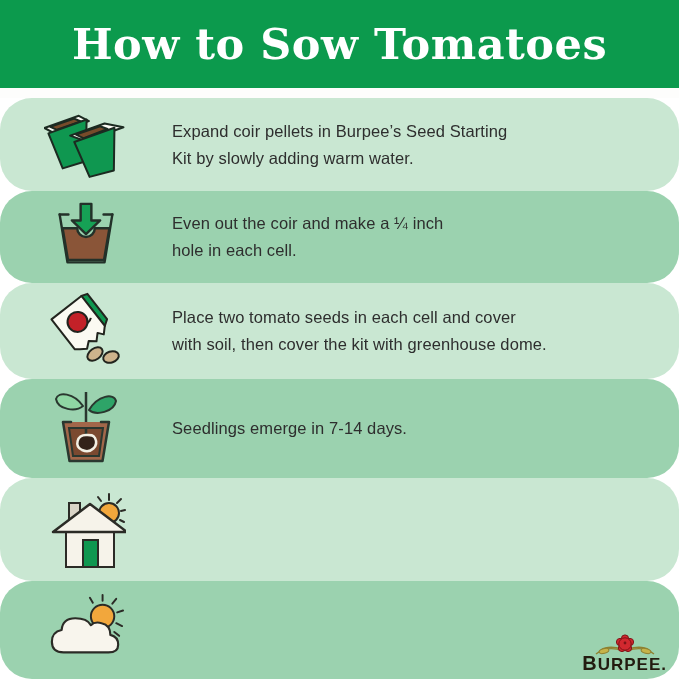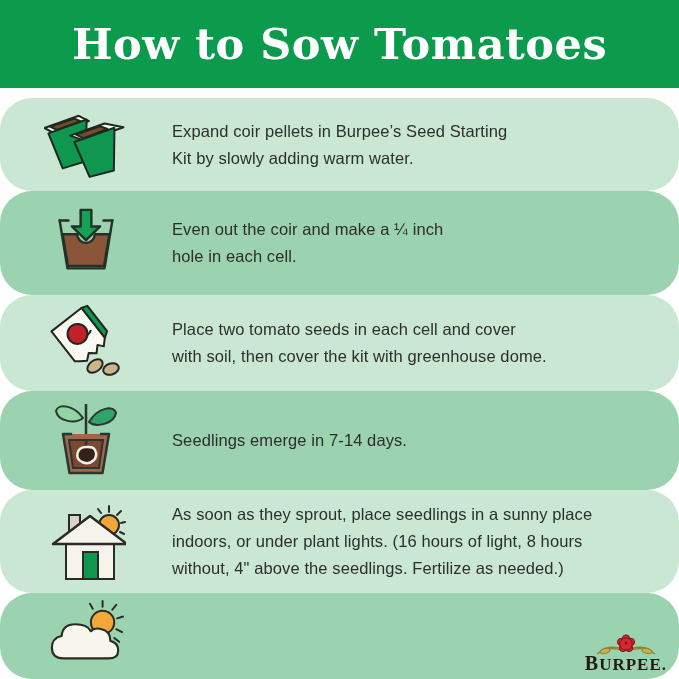--- a/index.html
+++ b/index.html
@@ -12,27 +12,27 @@
   *{box-sizing:border-box;}
   html,body{margin:0;padding:0;}
   body{width:679px;height:679px;font-family:"Liberation Sans",sans-serif;background:#fff;}
   .poster{width:679px;height:679px;display:flex;flex-direction:column;overflow:hidden;}
   .header{height:88px;background:var(--header_green);display:flex;align-items:center;justify-content:center;flex-shrink:0;}
   .header h1{margin:8px;color:#fff;font-family:"DejaVu Serif","Liberation Serif",serif;font-weight:700;font-size:43px;letter-spacing:0.5px;}
   .white-strip{height:10px;background:#fdfdfc;flex-shrink:0;}
   .step{display:flex;align-items:center;flex-shrink:0;border-radius:32px;}
   .step.light{background:var(--row_light);}
   .step.medium{background:var(--row_medium);}
-  .s1{height:93px;} .s2{height:104px;} .s3{height:96px;} .s4{height:99px;} .s5{height:103px;}
+  .s1{height:93px;} .s2{height:92px;} .s3{height:96px;} .s4{height:99px;} .s5{height:103px;}
   .s6{flex:1;position:relative;}
   .icon-cell{width:172px;flex-shrink:0;display:flex;align-items:center;justify-content:center;}
   .text-cell{flex:1;padding-right:18px;font-size:16.5px;line-height:27px;color:var(--body_text);white-space:pre-line;letter-spacing:0.1px;}
   .logo{position:absolute;right:12px;bottom:6px;display:flex;flex-direction:column;align-items:center;}
   .logo-flower{margin-bottom:-7px;z-index:2;}
-  .logo-text{font-family:Liberation Serif, serif;font-weight:700;color:var(--logo_text);font-size:15px;letter-spacing:1px;line-height:1;}
+  .logo-text{font-family:Liberation Sans, sans-serif;font-weight:700;color:var(--logo_text);font-size:15px;letter-spacing:1px;line-height:1;}
   .logo-text .initial{font-size:20px;}
   .logo-text .tallE{font-size:17px;}
   svg{display:block;}
 </style>
 </head>
 <body>
 
 <div class="poster">
 
   <div class="header">
@@ -123,23 +123,20 @@
           <line x1="75" y1="21" x2="79" y2="20"></line>
           <line x1="74" y1="30" x2="78" y2="32"></line>
           <line x1="55" y1="11" x2="52" y2="7"></line>
         </g>
         <rect x="23" y="13" width="11" height="24" fill="#d9d4c7" stroke="#2b2b26" stroke-width="2"></rect>
         <rect x="20" y="36" width="48" height="41" fill="#f6f3ea" stroke="#2b2b26" stroke-width="2"></rect>
         <polygon points="7,42 44,14 81,42" fill="#f6f3ea" stroke="#2b2b26" stroke-width="2.5" stroke-linejoin="round"></polygon>
         <rect x="37" y="50" width="15" height="27" fill="#0f9750" stroke="#2b2b26" stroke-width="2"></rect>
       </svg>
     </div>
-    <div class="text-cell">As soon as they sprout, place seedlings in a sunny place
-indoors, or under plant lights. (16 hours of light, 8 hours
-without, 4" above the seedlings. Fertilize as needed.)</div>
   </div>
 
   <div class="step medium s6">
     <div class="icon-cell">
       <svg viewBox="0 0 80 80" width="80" height="78">
         <g stroke="#2b2b26" stroke-width="2" stroke-linecap="round">
           <circle cx="57" cy="26" r="12" fill="#f2a73c"></circle>
           <line x1="57" y1="10" x2="57" y2="4"></line>
           <line x1="67" y1="13" x2="71" y2="8"></line>
           <line x1="72" y1="22" x2="78" y2="20"></line>

